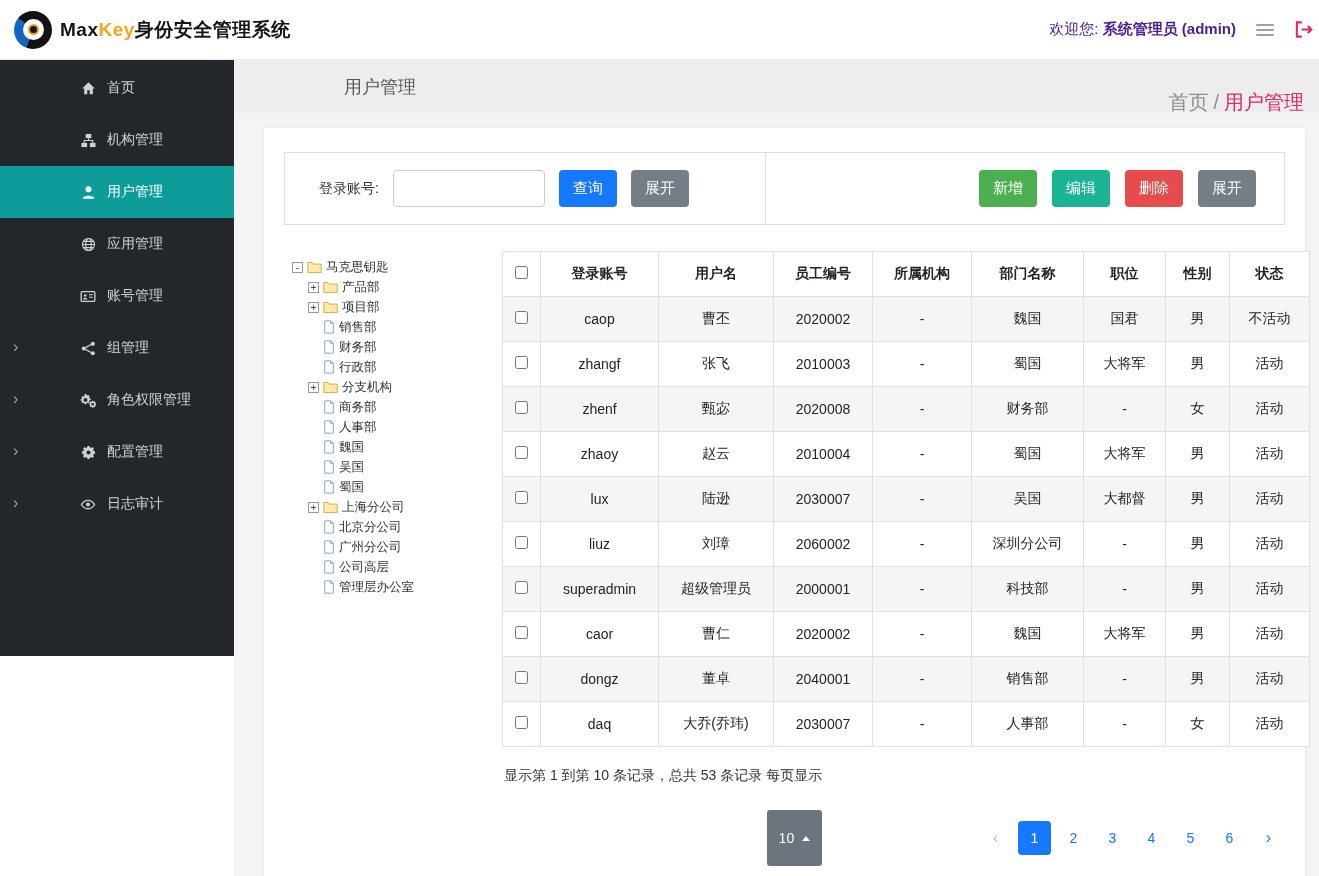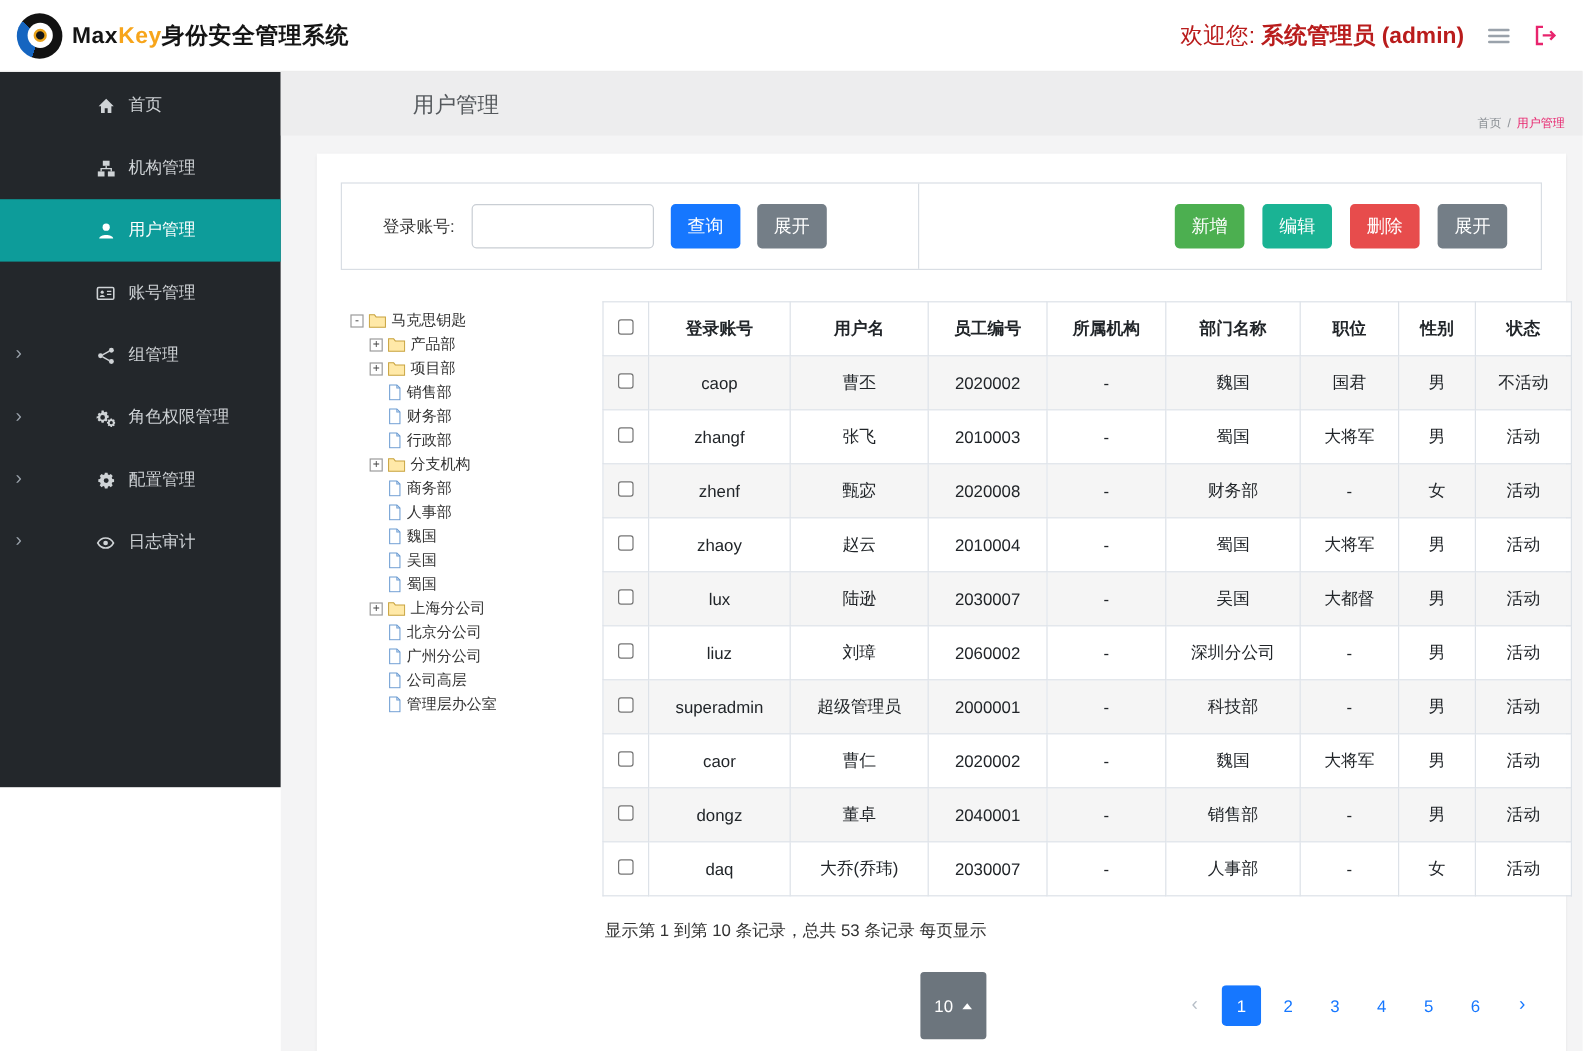--- a/index.html
+++ b/index.html
@@ -1,53 +1,53 @@
 <!DOCTYPE html>
 <html style="--primary-blue: #1677ff; --btn-gray: #747e87; --btn-green: #4caf50; --btn-teal: #1ab394; --btn-red: #e74c4c; --sidebar-active-teal: #0d9c9a; --breadcrumb-pink: #e8246d; --logout-pink: #e8246d; --brand-orange: #f7a51b;"><head>
 <meta charset="utf-8">
 <style>
   * { margin:0; padding:0; box-sizing:border-box; }
   html,body { width:1319px; font-family:"Liberation Sans","DejaVu Sans",sans-serif; background:#fff; }
   .app { width:1319px; min-height:876px; }
 
   
   .topbar { height:60px; background:#fff; display:flex; align-items:center; justify-content:space-between;
-            padding:0 22px 0 14px; border-bottom:1px solid #ececec; }
+            padding:0 6px 0 14px; border-bottom:1px solid #ececec; }
   .brand { display:flex; align-items:center; gap:8px; }
   .logo { width:38px; height:38px; border-radius:50%; flex:0 0 auto;
           background:conic-gradient(from 200deg,#1565c0 0 110deg,#121212 110deg 360deg);
           display:flex; align-items:center; justify-content:center; }
   .logo-inner { width:21px; height:21px; border-radius:50%; background:#fff;
                 display:flex; align-items:center; justify-content:center; }
   .logo-dot { width:11px; height:11px; border-radius:50%; background:#151515; border:2px solid #e8a21a; }
   .brand-text { font-size:19px; font-weight:bold; color:#151515; letter-spacing:.5px; }
   .b-key { color:var(--brand-orange,#f7a51b); }
   .topbar-right { display:flex; align-items:center; gap:18px; }
-  .welcome { font-size:19px; color:#b91c1c; }
+  .welcome { font-size:15px; color:#4c1d95; }
   .welcome b { font-weight:bold; }
   .burger { display:inline-block; cursor:pointer; padding:2px; }
   .burger span { display:block; width:18px; height:2px; background:#9aa2ab; margin:3px 0; border-radius:1px; }
   .logout { color:var(--logout-pink,#e8246d); cursor:pointer; display:flex; align-items:center; }
 
   
   .body-row { display:flex; min-height:816px; }
   .side-col { width:234px; flex:0 0 234px; background:#fff; }
   .sidebar { width:234px; height:596px; background:#23272b; padding-top:2px; }
   .side-item { position:relative; height:52px; display:flex; align-items:center; padding-left:78px;
                color:#cfd3d6; font-size:14px; cursor:pointer; }
   .side-item.active { background:var(--sidebar-active-teal,#0d9c9a); color:#fff; }
   .side-item .chev { position:absolute; left:13px; top:50%; transform:translateY(-54%); font-size:16px; color:#9aa2ab; }
   .side-icon { width:20px; display:inline-flex; justify-content:center; margin-right:9px; }
   .side-icon svg { display:block; }
 
   .main { flex:1; background:#f4f4f5; min-width:0; }
   .page-header { height:53px; background:#ededee; display:flex; align-items:center; justify-content:space-between;
                  padding:0 15px 0 110px; }
   .page-title { font-size:18px; font-weight:normal; color:#54585c; }
-  .breadcrumb { font-size:10px; color:#8a8f94;margin-top:32px; }
+  .breadcrumb { font-size:20px; color:#8a8f94;margin-top:32px; }
   .bc-home { color:#8a8f94; cursor:pointer; }
   .bc-sep { margin:0 5px; color:#8a8f94; }
   .bc-cur { color:var(--breadcrumb-pink,#e8246d); }
 
   
   .card { background:#fff; margin:15px 14px 24px 30px; padding:24px 20px 26px 20px;
           box-shadow:0 1px 3px rgba(0,0,0,.09); min-height:712px; }
   .toolbar { display:flex; align-items:stretch; border:1px solid #d9dee4; }
   .toolbar-left { width:48%; display:flex; align-items:center; gap:14px; padding:17px 16px 17px 34px; }
   .toolbar-right { flex:1; border-left:1px solid #d9dee4; display:flex; align-items:center;
@@ -160,20 +160,32 @@
                   <g fill="currentColor">
                     <circle cx="8" cy="4.6" r="3.2"></circle>
                     <path d="M1.8 14.6c0-4.2 12.4-4.2 12.4 0z"></path>
                   </g>
                 </svg>
               </span>
               <span>用户管理</span>
             </div>
             <div class="side-item">
               <span class="side-icon">
+                <svg viewBox="0 0 16 16" width="15" height="15">
+                  <g fill="none" stroke="currentColor" stroke-width="1.2">
+                    <circle cx="8" cy="8" r="6.4"></circle>
+                    <ellipse cx="8" cy="8" rx="2.9" ry="6.4"></ellipse>
+                    <path d="M1.6 8h12.8M2.4 4.7h11.2M2.4 11.3h11.2"></path>
+                  </g>
+                </svg>
+              </span>
+              <span>应用管理</span>
+            </div>
+            <div class="side-item">
+              <span class="side-icon">
                 <svg viewBox="0 0 16 16" width="16" height="15">
                   <rect x="0.7" y="2.8" width="14.6" height="10.4" rx="1.2" fill="none" stroke="currentColor" stroke-width="1.4"></rect>
                   <circle cx="5" cy="6.9" r="1.4" fill="currentColor"></circle>
                   <path d="M2.7 11.3c0-2.5 4.6-2.5 4.6 0z" fill="currentColor"></path>
                   <path d="M9.2 6.2h3.9M9.2 8.9h3.9" stroke="currentColor" stroke-width="1.1"></path>
                 </svg>
               </span>
               <span>账号管理</span>
             </div>
             <div class="side-item">

